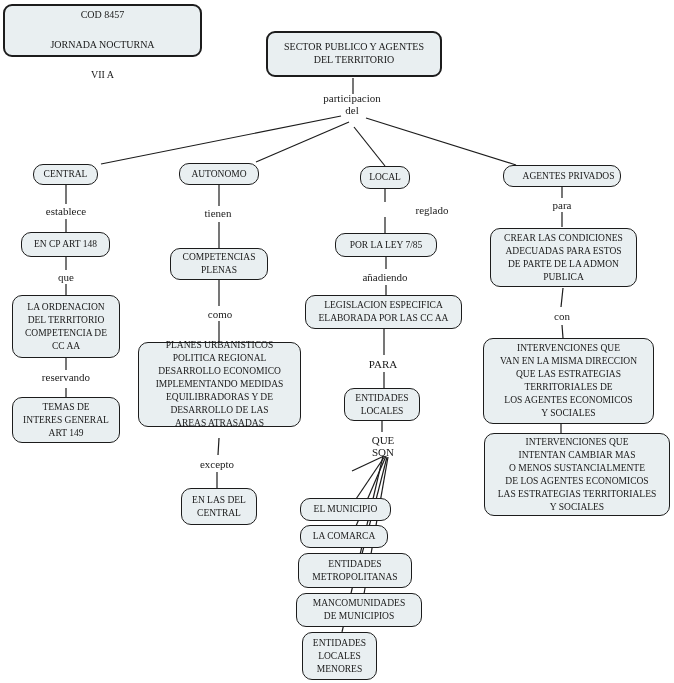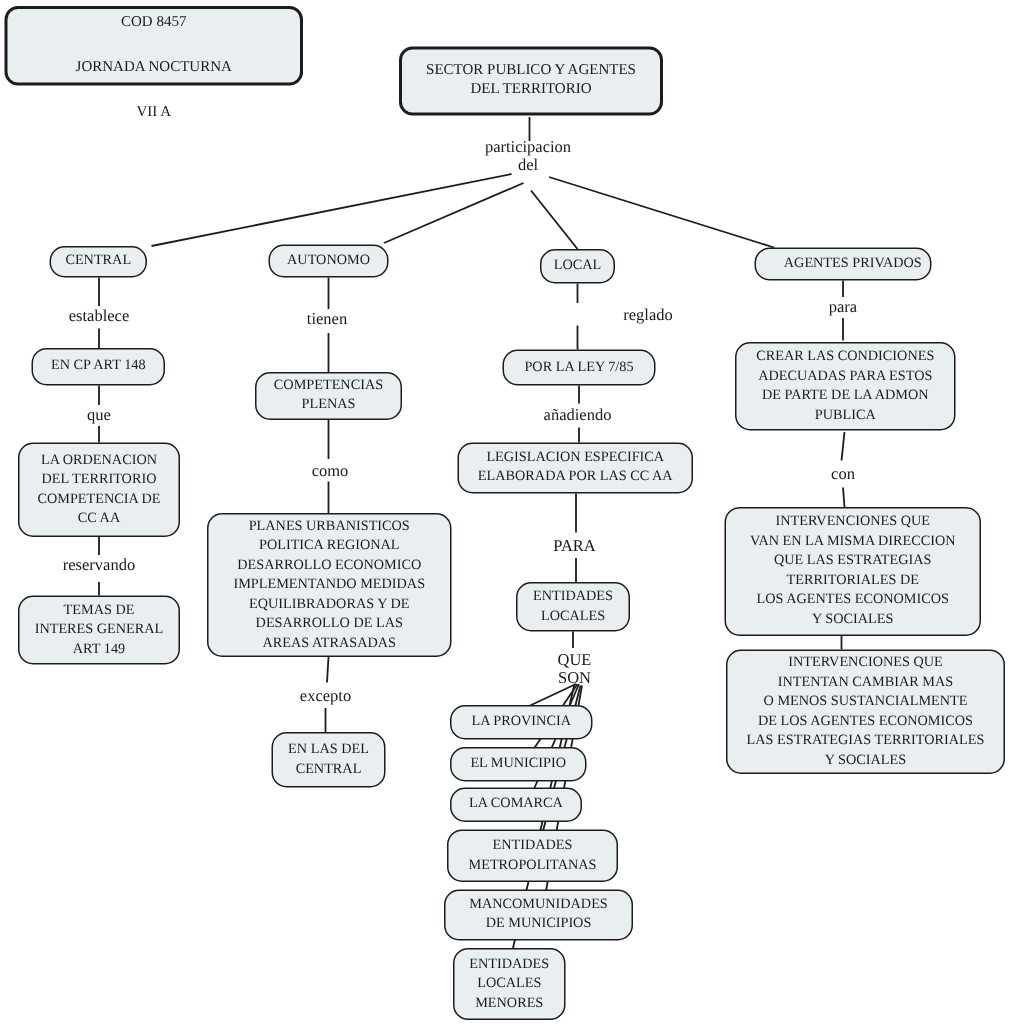--- a/index.html
+++ b/index.html
@@ -95,21 +95,21 @@
     </div>
     <div class="node" style="left: 12px; top: 397px; width: 108px; height: 46px;">
       <div>TEMAS DE</div>
       <div>INTERES GENERAL</div>
       <div>ART 149</div>
     </div>
     <div class="node" style="left: 170px; top: 248px; width: 98px; height: 32px;">
       <div>COMPETENCIAS</div>
       <div>PLENAS</div>
     </div>
-    <div class="node" style="left: 138px; top: 342px; width: 163px; height: 96px; align-items: center;">
+    <div class="node" style="left: 138px; top: 342px; width: 163px; height: 85px; align-items: center;">
       <div>PLANES URBANISTICOS</div>
       <div>POLITICA REGIONAL</div>
       <div>DESARROLLO ECONOMICO</div>
       <div>IMPLEMENTANDO MEDIDAS</div>
       <div>EQUILIBRADORAS Y DE</div>
       <div>DESARROLLO DE LAS</div>
       <div>AREAS ATRASADAS</div>
     </div>
     <div class="node" style="left: 181px; top: 488px; width: 76px; height: 37px; text-align: center;">
       <div>EN LAS DEL</div>
@@ -119,23 +119,20 @@
       <div>POR LA LEY 7/85</div>
     </div>
     <div class="node" style="left: 305px; top: 295px; width: 157px; height: 34px;">
       <div>LEGISLACION ESPECIFICA</div>
       <div>ELABORADA POR LAS CC AA</div>
     </div>
     <div class="node" style="left: 344px; top: 388px; width: 76px; height: 33px;">
       <div>ENTIDADES</div>
       <div>LOCALES</div>
     </div>
-    <div class="node" style="left: 300px; top: 470px; width: 95px; height: 23px;">
-      <div>LA PROVINCIA</div>
-    </div>
     <div class="node" style="left: 300px; top: 498px; width: 91px; height: 23px;">
       <div>EL MUNICIPIO</div>
     </div>
     <div class="node" style="left: 300px; top: 525px; width: 88px; height: 23px;">
       <div>LA COMARCA</div>
     </div>
     <div class="node" style="left: 298px; top: 553px; width: 114px; height: 35px;">
       <div>ENTIDADES</div>
       <div>METROPOLITANAS</div>
     </div>

